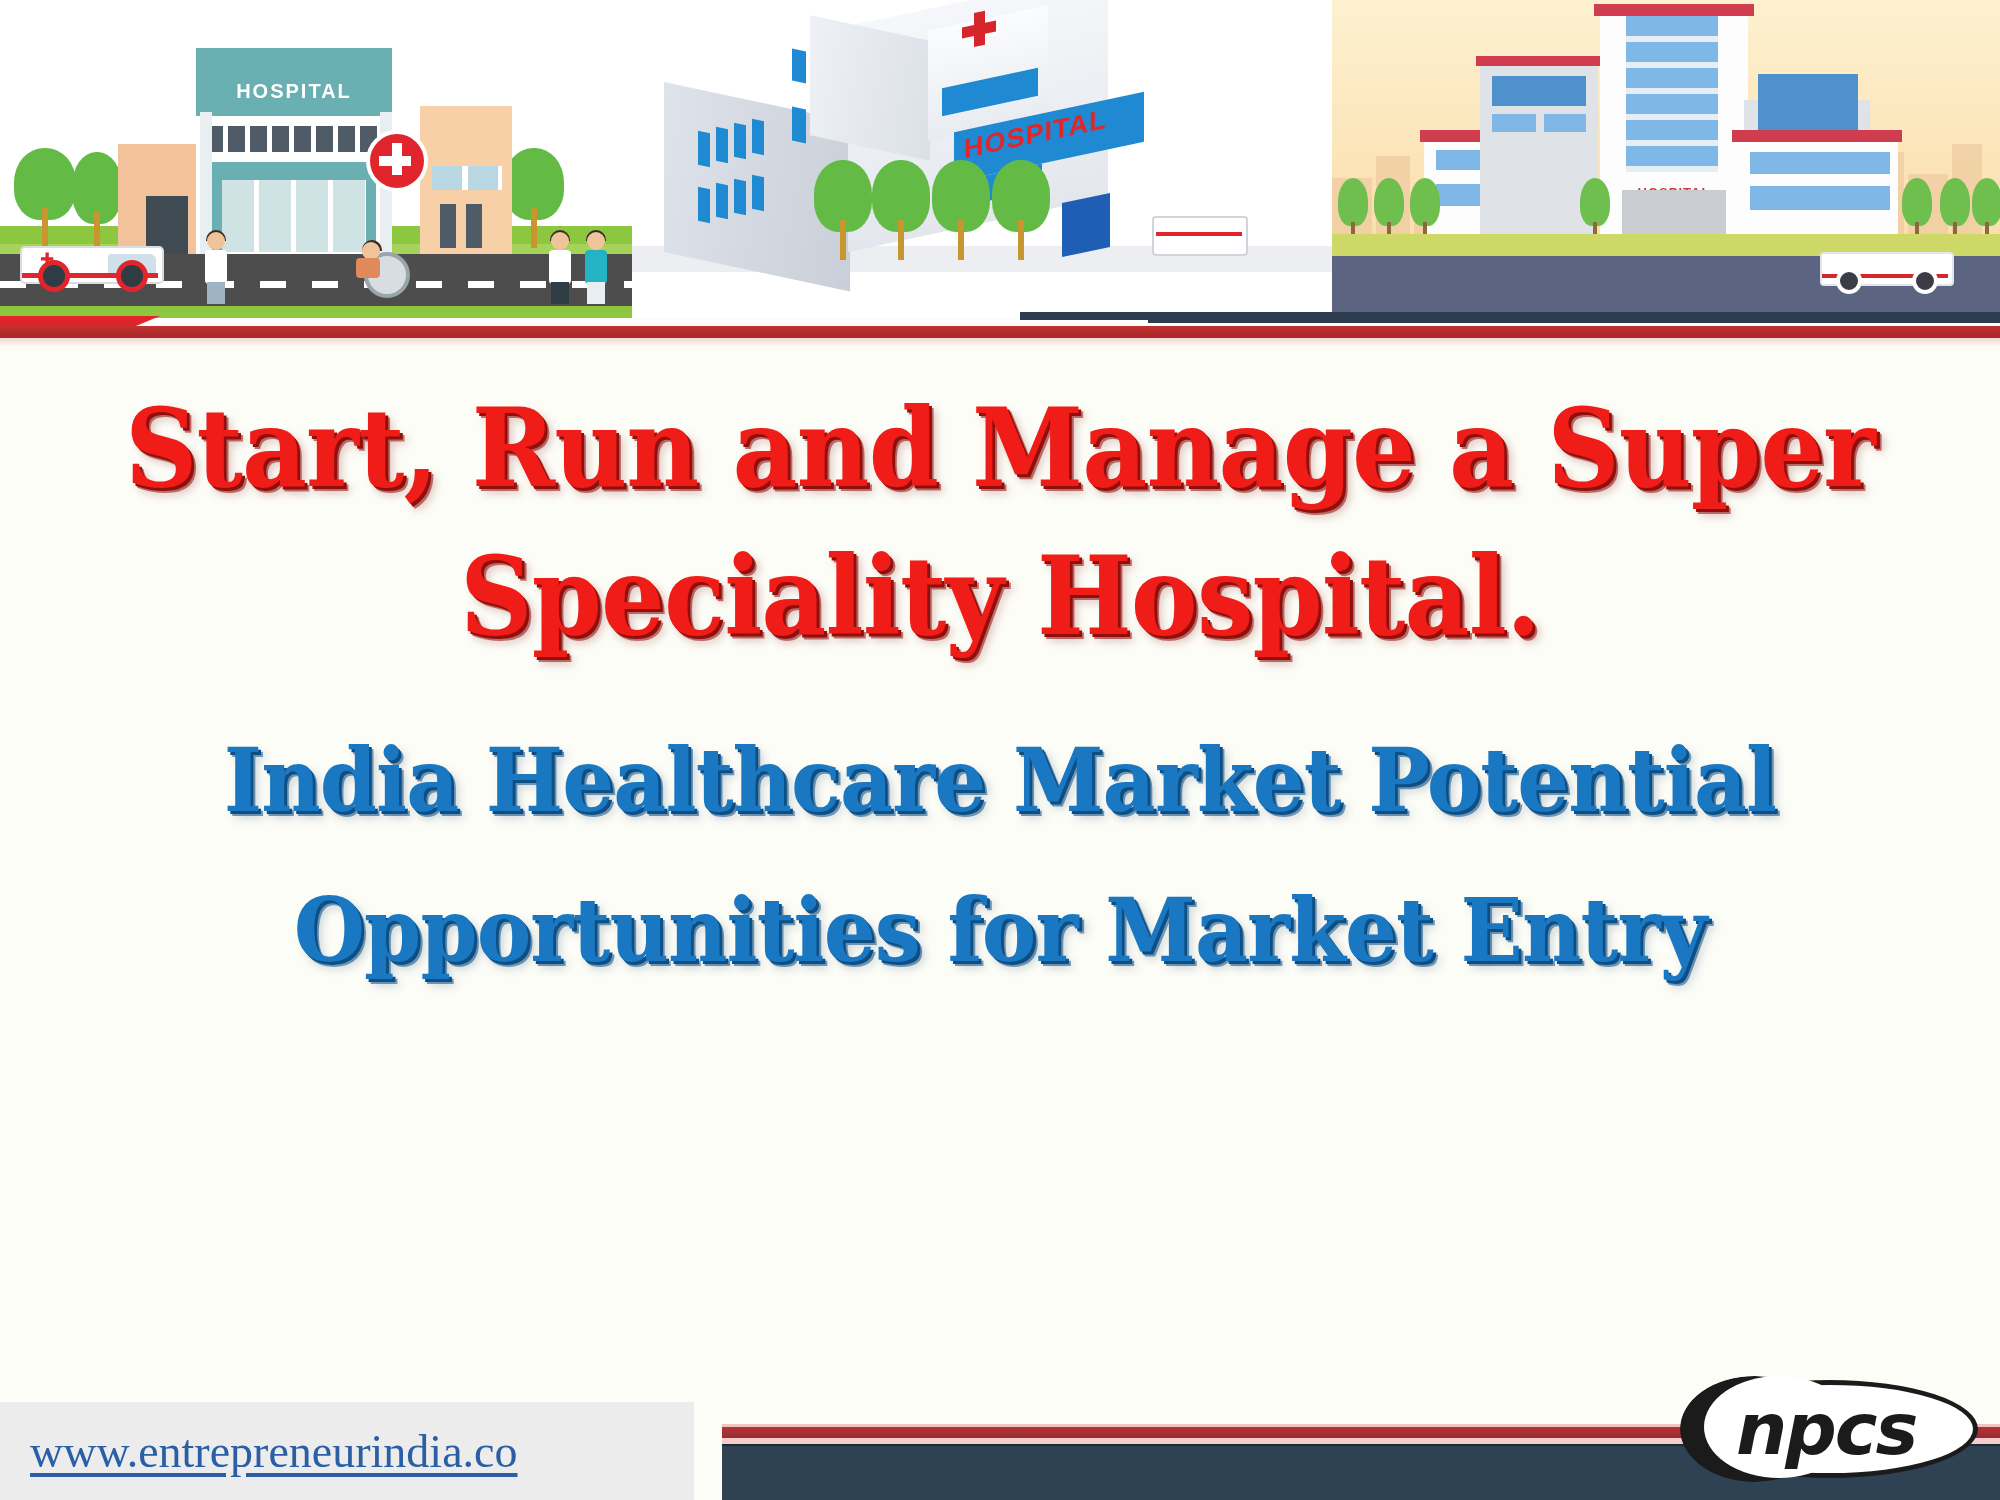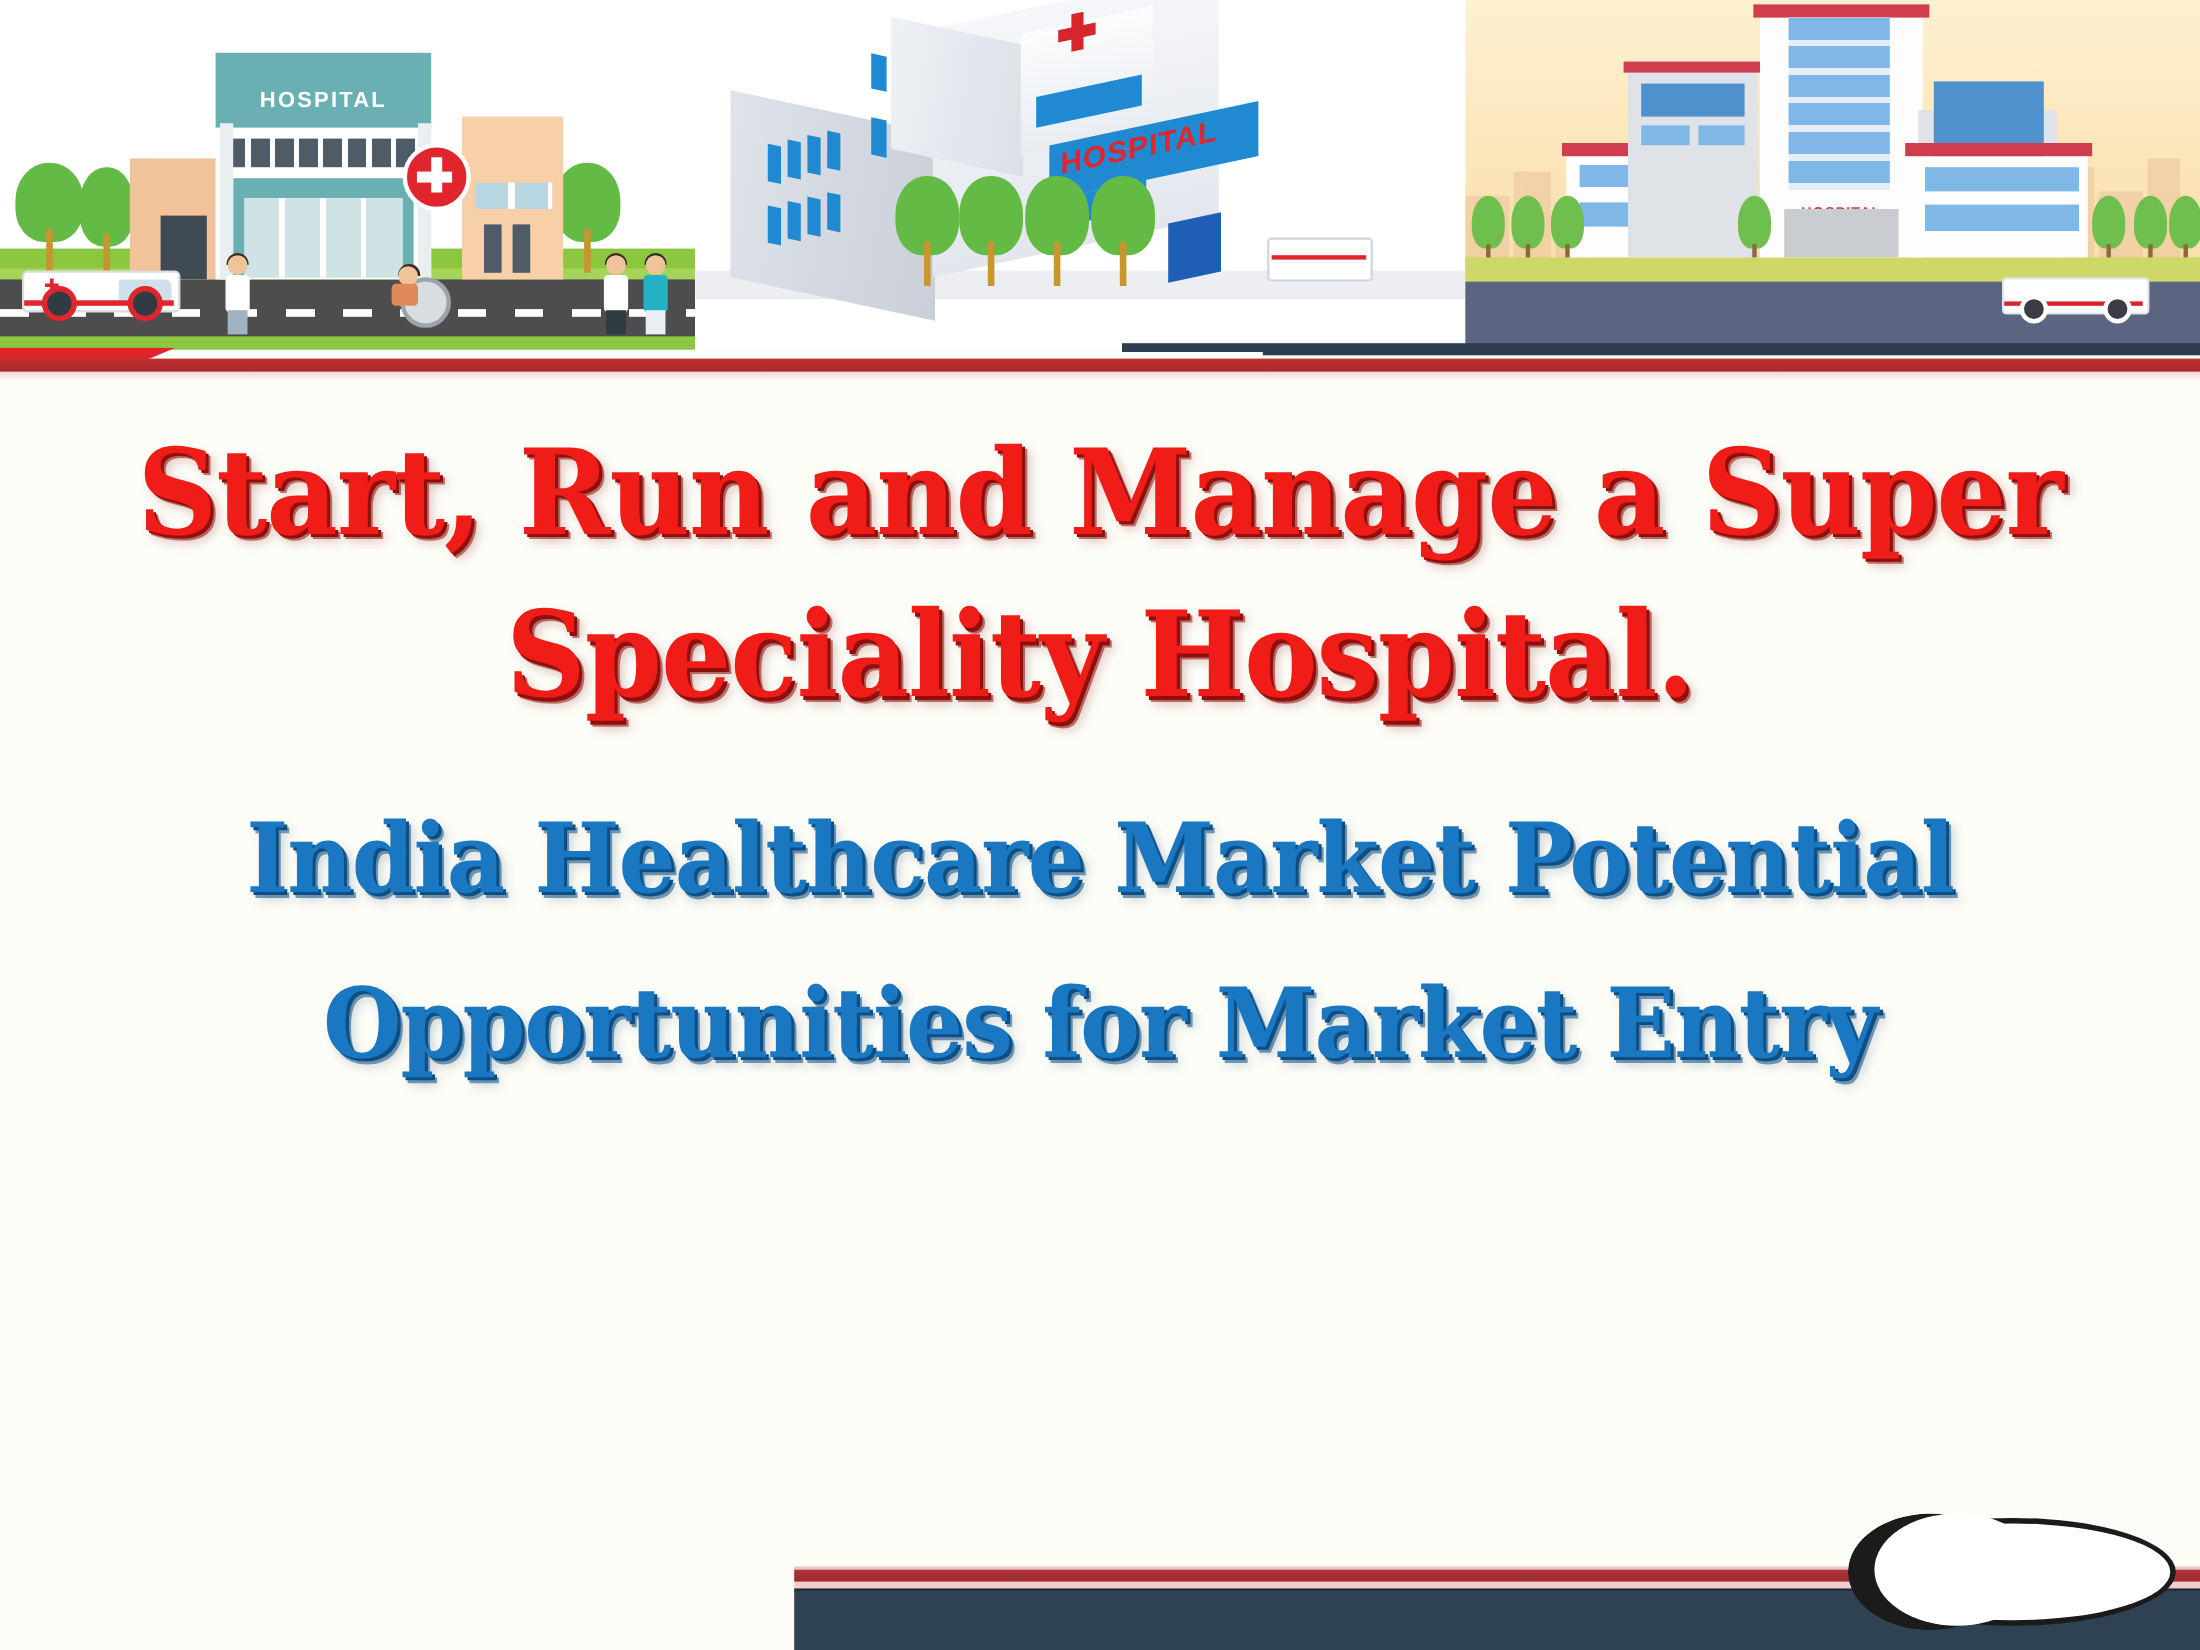--- a/index.html
+++ b/index.html
@@ -440,19 +440,23 @@
   <div class="title-blue l2">Opportunities for Market Entry</div>
 </div>
 
 <div class="footer">
   <div class="ft-redline"></div>
   <div class="ft-red"></div>
   <div class="ft-pink"></div>
   <div class="ft-darktop"></div>
   <div class="ft-dark"></div>
 
+  <div class="url-box">
+    <a class="url-link" href="#">www.entrepreneurindia.co</a>
+  </div>
 
   <div class="npcs-logo">
     <div class="npcs-ell"></div>
     <div class="npcs-cres"></div>
     <div class="npcs-cres-in"></div>
+    <div class="npcs-text">npcs</div>
   </div>
 </div>
 
 </body></html>

